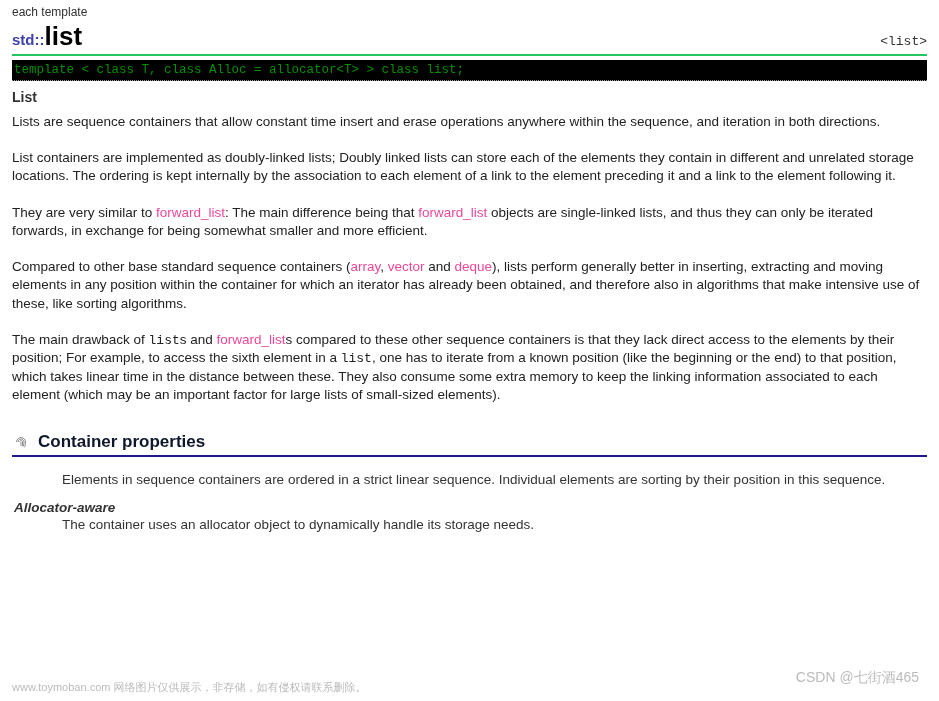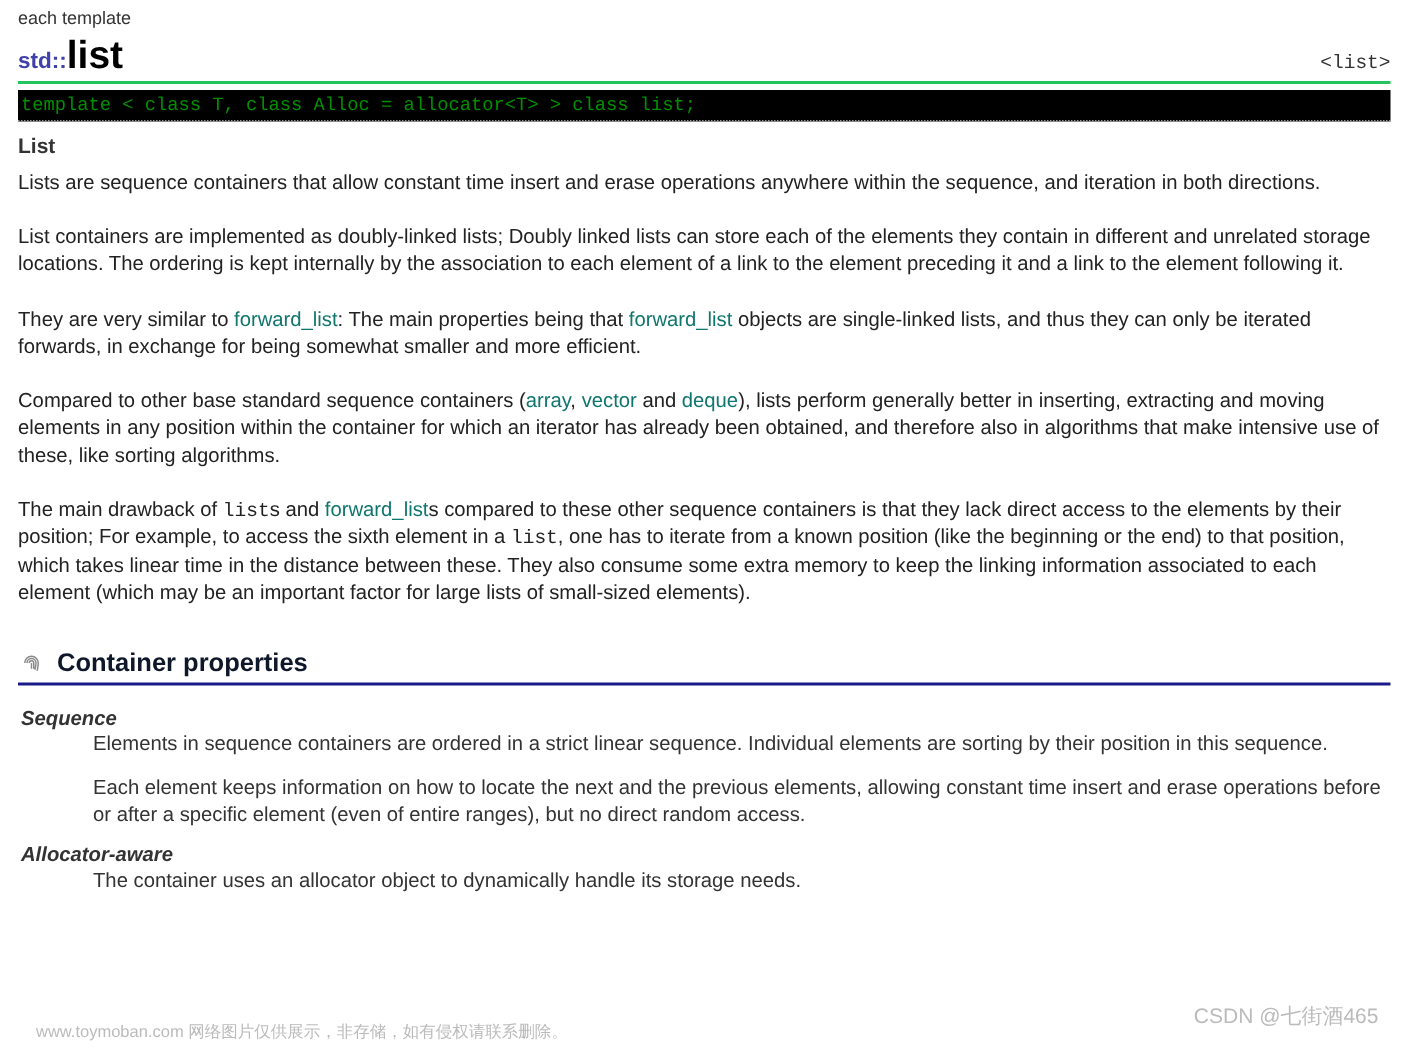--- a/index.html
+++ b/index.html
@@ -57,21 +57,21 @@
       font-weight: bold;
       margin-bottom: 8px;
     }
     .paragraph {
       font-size: 13.5px;
       line-height: 1.35;
       margin-bottom: 18px;
       color: #222;
     }
     .link {
-      color: #0f766e;
+      color: #ec4899;
       text-decoration: none;
     }
     .code-inline {
       font-family: "Courier New", monospace;
       font-size: 13px;
     }
     .section-header {
       display: flex;
       align-items: center;
       border-bottom: 2px solid #1a1a8a;
@@ -100,21 +100,21 @@
     }
     .def-desc {
       font-size: 13.5px;
       line-height: 1.35;
       margin-left: 48px;
       margin-bottom: 10px;
     }
     .watermark-left {
       position: absolute;
       bottom: 6px;
-      left: 24px;
+      left: 12px;
       font-size: 11px;
       color: #bbb;
     }
     .watermark-right {
       position: absolute;
       bottom: 14px;
       right: 20px;
       font-size: 14px;
       color: #bbb;
     }
@@ -133,44 +133,42 @@
 
 <div class="template-sig">template &lt; class T, class Alloc = allocator&lt;T&gt; &gt; class list;</div>
 
 <div class="list-heading">List</div>
 
 <div class="paragraph">Lists are sequence containers that allow constant time insert and erase operations anywhere within the sequence, and iteration in both directions.</div>
 
 <div class="paragraph">List containers are implemented as doubly-linked lists; Doubly linked lists can store each of the elements they contain in different and unrelated storage locations. The ordering is kept internally by the association to each element of a link to the element preceding it and a link to the element following it.</div>
 
 <div class="paragraph">
-  <span>They are very similar to </span><a href="#" class="link">forward_list</a><span>: The main properties being that </span><a href="#" class="link">forward_list</a><span> objects are single-linked lists, and thus they can only be iterated forwards, in exchange for being somewhat smaller and more efficient.</span>
+  <span>They are very similar to </span><a href="#" class="link">forward_list</a><span>: The main difference being that </span><a href="#" class="link">forward_list</a><span> objects are single-linked lists, and thus they can only be iterated forwards, in exchange for being somewhat smaller and more efficient.</span>
 </div>
 
 <div class="paragraph">
   <span>Compared to other base standard sequence containers (</span><a href="#" class="link">array</a><span>, </span><a href="#" class="link">vector</a><span> and </span><a href="#" class="link">deque</a><span>), lists perform generally better in inserting, extracting and moving elements in any position within the container for which an iterator has already been obtained, and therefore also in algorithms that make intensive use of these, like sorting algorithms.</span>
 </div>
 
 <div class="paragraph">
   <span>The main drawback of </span><span class="code-inline">list</span><span>s and </span><a href="#" class="link">forward_list</a><span>s compared to these other sequence containers is that they lack direct access to the elements by their position; For example, to access the sixth element in a </span><span class="code-inline">list</span><span>, one has to iterate from a known position (like the beginning or the end) to that position, which takes linear time in the distance between these. They also consume some extra memory to keep the linking information associated to each element (which may be an important factor for large lists of small-sized elements).</span>
 </div>
 
 <div class="section-header">
   <span class="section-icon">
     <svg viewBox="0 0 24 24" width="18" height="18">
       <path fill="none" stroke="#888" stroke-width="1.3" d="M6 12c0-3.3 2.7-6 6-6s6 2.7 6 6c0 2-1 7-1 7M8 12c0-2.2 1.8-4 4-4s4 1.8 4 4c0 2-1 6-1 6M10 12c0-1.1.9-2 2-2s2 .9 2 2v5M12 12v5"></path>
     </svg>
   </span>
   <span class="section-title">Container properties</span>
 </div>
 
 <div class="def-list">
-  <div class="def-term">Sequence</div>
   <div class="def-desc">Elements in sequence containers are ordered in a strict linear sequence. Individual elements are sorting by their position in this sequence.</div>
 
-  <div class="def-desc">Each element keeps information on how to locate the next and the previous elements, allowing constant time insert and erase operations before or after a specific element (even of entire ranges), but no direct random access.</div>
 
   <div class="def-term">Allocator-aware</div>
   <div class="def-desc">The container uses an allocator object to dynamically handle its storage needs.</div>
 </div>
 
 <div class="watermark-left">www.toymoban.com 网络图片仅供展示，非存储，如有侵权请联系删除。</div>
 <div class="watermark-right">CSDN @七街酒465</div>
 
 </body></html>

